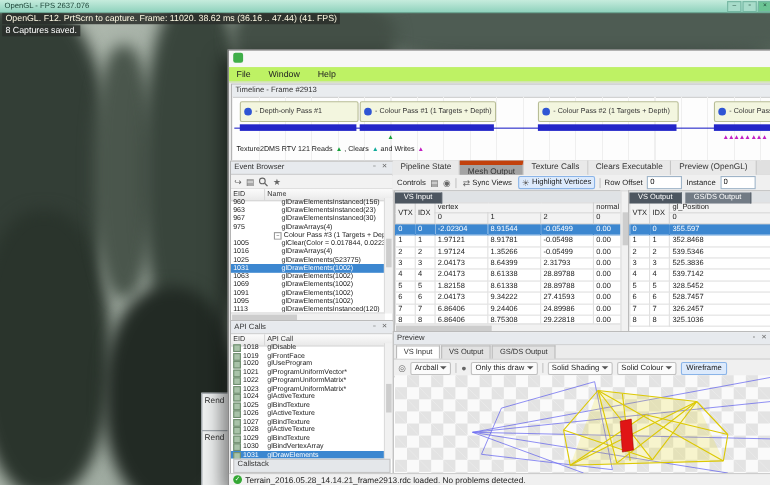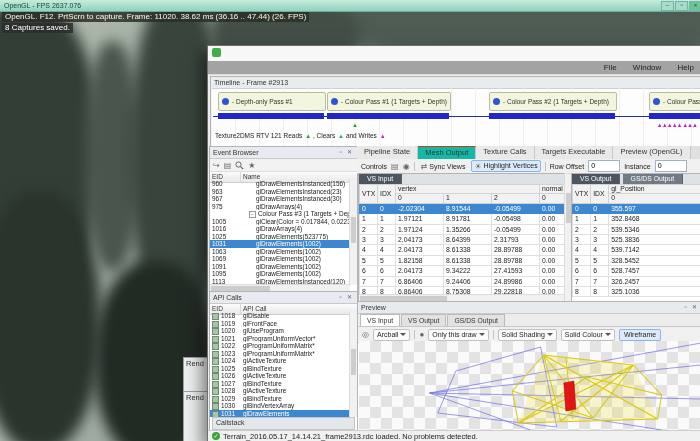--- a/index.html
+++ b/index.html
@@ -37,22 +37,22 @@
 
   
   #rd{left:207px;top:45px;width:493px;height:396px;background:#ececec;z-index:10;
     border:1px solid #6f6f6f;border-right:none;box-shadow:-5px 7px 16px rgba(0,0,0,.5);
     font-size:8px;color:#222;overflow:hidden;}
   #rd-titlebar{left:0;top:0;width:100%;height:15px;background:#f7f7f7;
     border-bottom:1px solid #d8d8d8;line-height:15px;white-space:nowrap;}
   #rd-logo{display:inline-block;width:9px;height:9px;background:#3fae49;border-radius:2px;
     margin:0 4px;vertical-align:-1px;}
   #rd-title-text{font-size:8px;color:#222;}
-  #rd-menu{left:0;top:15px;width:100%;height:13px;background:#a3a3a3;line-height:13px;
-    border-bottom:1px solid #dcdcdc;text-align:right;}
+  #rd-menu{left:0;top:15px;width:100%;height:13px;background:#bef264;line-height:13px;
+    border-bottom:1px solid #dcdcdc;}
   #rd-menu span{padding:0 7px;font-size:8px;color:#222;}
 
   
   #tl{left:2px;top:30px;width:490px;height:69px;background:#fdfdfd;border:1px solid #b4b4b4;}
   #tl-head{height:11px;background:#e9ecef;border-bottom:1px solid #cfcfcf;
     font-size:7px;line-height:11px;padding-left:3px;color:#333;}
   #tl-body{position:absolute;left:0;top:11px;right:0;bottom:0;
     background-image:repeating-linear-gradient(90deg,#efefef 0 1px,transparent 1px 24px);}
   .tl-pass{position:absolute;top:4px;height:17px;background:#f3f6df;border:1px solid #b8bd96;
     border-radius:2px;display:flex;align-items:center;overflow:hidden;white-space:nowrap;}
@@ -104,21 +104,21 @@
   .api-row.sel{background:#3c87d0;color:#fff;}
   #api .vscroll{top:20px;bottom:14px;}
   #callstack{position:absolute;left:2px;right:2px;bottom:1px;height:11px;background:#e4e7ea;
     border:1px solid #c5c5c5;font-size:7px;line-height:10px;padding:0 3px;color:#333;}
 
   
   #mesh-tabs{left:149px;top:100px;width:344px;height:13px;background:#e0e0e0;
     border-bottom:1px solid #bdbdbd;display:flex;}
   .mtab{padding:0 7px;line-height:12px;font-size:7.5px;border-right:1px solid #c6c6c6;
     background:#e9e9e9;color:#333;white-space:nowrap;}
-  .mtab.active{background:#14b8a6;border-top:1px solid #c2410c;text-align:right;}
+  .mtab.active{background:#a3a3a3;border-top:4px solid #c2410c;text-align:right;}
   #mesh-controls{left:149px;top:113px;width:344px;height:14px;background:#f0f0f0;
     border-bottom:1px solid #cfcfcf;display:flex;align-items:center;gap:4px;padding:0 4px;
     font-size:7px;white-space:nowrap;overflow:hidden;}
   .vsep{width:1px;height:9px;background:#c4c4c4;flex:none;}
   .ctl-btn{display:inline-flex;align-items:center;gap:2px;padding:0 2px;}
   .ctl-btn.toggled{background:#dceafc;border:1px solid #8ab4e8;border-radius:2px;line-height:10px;}
   .tinput{background:#fff;border:1px solid #9fb4c8;font-size:7px;height:10px;line-height:10px;
     padding:0 2px;width:26px;font-family:inherit;}
 
   
@@ -179,21 +179,21 @@
     <div class="tree" id="t7"></div>
   </div>
   <div class="abs" id="game-title">
     <span>OpenGL - FPS 2637.076</span>
     <div id="game-btns">
       <span class="gbtn">–</span>
       <span class="gbtn">▫</span>
       <span class="gbtn close">×</span>
     </div>
   </div>
-  <div class="abs" id="game-overlay1">OpenGL. F12. PrtScrn to capture. Frame: 11020. 38.62 ms (36.16 .. 47.44) (26. FPS)</div>
+  <div class="abs" id="game-overlay1">OpenGL. F12. PrtScrn to capture. Frame: 11020. 38.62 ms (36.16 .. 47.44) (41. FPS)</div>
   <div class="abs" id="game-overlay2">8 Captures saved.</div>
 </div>
 
 <div class="abs bg-frag" style="left:183px;top:357px;width:26px;height:33px;">Rend</div>
 <div class="abs bg-frag" style="left:183px;top:391px;width:26px;height:50px;">Rend</div>
 
 <div class="abs" id="rd">
 
   <div class="abs" id="rd-titlebar">
     <span id="rd-logo"></span>
@@ -414,21 +414,21 @@
     <div class="vscroll">
         <div class="thumb"></div>
       </div>
     <div id="callstack">Callstack</div>
   </div>
 
   <div class="abs" id="mesh-tabs">
     <span class="mtab" actable="true">Pipeline State</span>
     <span class="mtab active">Mesh Output</span>
     <span class="mtab">Texture Calls</span>
-    <span class="mtab">Targets Executable</span>
+    <span class="mtab">Clears Executable</span>
     <span class="mtab">Preview (OpenGL)</span>
   </div>
 
   <div class="abs" id="mesh-controls">
     <span>Controls</span>
     <span class="tb-ic">▤</span>
     <span class="tb-ic">◉</span>
     <span class="vsep"></span>
     <span class="ctl-btn">
       <span class="tb-ic blue">⇄</span>
@@ -690,16 +690,16 @@
           <line x1="226" y1="36" x2="158" y2="82"></line>
           <line x1="205" y1="17" x2="212" y2="78"></line>
         </g>
         <polygon points="203,42 213,40 215,68 205,70" fill="#e01515" stroke="#a00000" stroke-width="0.5"></polygon>
       </svg>
     </div>
   </div>
 
   <div class="abs" id="rd-status">
     <span id="status-check">✓</span>
-    <span>Terrain_2016.05.17_14.14.21_frame2913.rdc loaded. No problems detected.</span>
+    <span>Terrain_2016.05.28_14.14.21_frame2913.rdc loaded. No problems detected.</span>
   </div>
 
 </div>
 
 </body></html>

